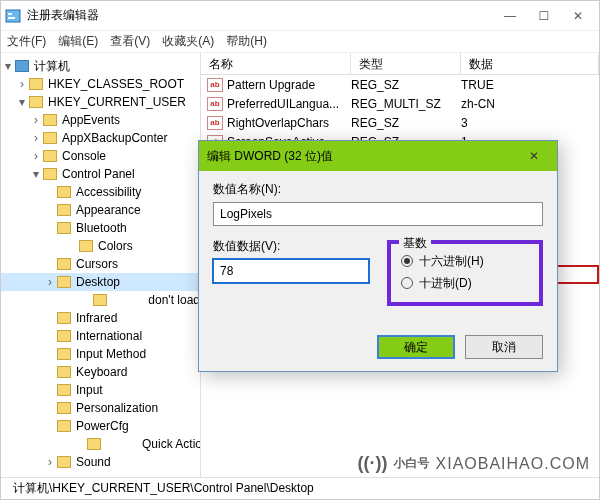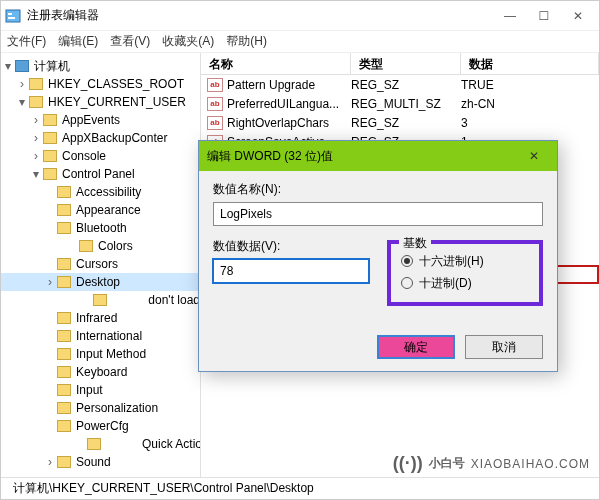--- a/index.html
+++ b/index.html
@@ -15,21 +15,21 @@
 .body { flex: 1; display: flex; overflow: hidden; }
 .tree { width: 200px; border-right: 1px solid #e0e0e0; overflow: hidden; padding: 4px 0; }
 .tree-row { display: flex; align-items: center; height: 18px; white-space: nowrap; }
 .tree-row .label { padding-left: 2px; }
 .tree-row.selected { background: #cde8ff; }
 .tw { display: inline-block; width: 14px; text-align: center; color: #666; }
 .folder { width: 14px; height: 12px; background: #f8d775; border: 1px solid #caa63e; margin-right: 3px; flex-shrink: 0; }
 .comp { width: 14px; height: 12px; background: #5aa0d8; border: 1px solid #3b7db5; margin-right: 3px; flex-shrink: 0; }
 .list { flex: 1; overflow: hidden; }
 .list-header { display: flex; height: 22px; border-bottom: 1px solid #e0e0e0; }
-.list-header div { padding: 3px 8px; border-right: 1px solid #e0e0e0; font-weight: bold; }
+.list-header div { padding: 3px 8px; border-right: 1px solid #e0e0e0; }
 .col-name { width: 150px; } .col-type { width: 110px; } .col-data { flex: 1; }
 .list-row { display: flex; height: 19px; align-items: center; }
 .list-row.highlighted { outline: 2px solid #c11919; outline-offset: -2px; }
 .val-icon { width: 16px; height: 14px; margin: 0 4px 0 6px; border: 1px solid #999; display: flex; align-items: center; justify-content: center; font-size: 8px; font-weight: bold; }
 .val-icon.str { color: #c33; border-color: #c88; }
 .val-icon.bin { color: #36c; border-color: #88c; }
 .statusbar { height: 22px; border-top: 1px solid #e0e0e0; padding: 3px 12px; display: flex; align-items: center; }
 .dialog { position: absolute; left: 198px; top: 140px; width: 360px; height: 232px; background: #f0f0f0; border: 1px solid #6a93c0; box-shadow: 4px 4px 18px rgba(0,0,0,.25); display: flex; flex-direction: column; }
 .dlg-title { height: 30px; background: #84cc16; display: flex; align-items: center; padding: 0 8px; }
 .dlg-title .t { flex: 1; }
@@ -39,25 +39,25 @@
 .dlg-input { width: 100%; height: 24px; border: 1px solid #8a8a8a; background: #fff; padding: 2px 6px; margin-bottom: 12px; }
 .dlg-row2 { display: flex; gap: 18px; }
 .dlg-col { flex: 1; }
 .group { border: 4px solid #6d28d9; padding: 6px 10px 8px; position: relative; }
 .group legend { position: absolute; top: -9px; left: 8px; background: #f0f0f0; padding: 0 4px; }
 .radio-row { display: flex; align-items: center; height: 22px; gap: 6px; }
 .radio { width: 12px; height: 12px; border: 1px solid #555; border-radius: 50%; display: flex; align-items: center; justify-content: center; }
 .radio.checked::after { content: ""; width: 6px; height: 6px; background: #333; border-radius: 50%; }
 .dlg-buttons { display: flex; justify-content: flex-end; gap: 10px; padding: 8px 14px 12px; }
 .dlg-btn { width: 78px; height: 24px; border: 1px solid #888; background: #e8e8e8; display: flex; align-items: center; justify-content: center; }
-.dlg-btn.default { border: 2px solid #3b82d4; background: #ec4899; }
+.dlg-btn.default { border: 2px solid #3b82d4; background: #84cc16; }
 .value-input { border: 1px solid #1a6fd1; outline: 1px solid #1a6fd1; }
 .watermark { position: absolute; right: 10px; bottom: 26px; color: #444; display: flex; align-items: center; gap: 6px; font-size: 15px; font-weight: bold; opacity: .85; }
 .watermark .wm-icon { font-size: 18px; }
-.watermark .wm-url { font-size: 12px; font-weight: normal; letter-spacing: 1px; }
+.watermark .wm-url { font-size: 16px; font-weight: normal; letter-spacing: 1px; }
 </style>
 </head>
 <body>
 
 <div class="window">
   <div class="titlebar">
     <svg class="icon" viewBox="0 0 16 16">
         <rect x="1" y="2" width="14" height="12" fill="#6bb7f0" stroke="#2f6fa8"></rect>
         <rect x="3" y="5" width="4" height="2" fill="#fff"></rect>
         <rect x="3" y="9" width="7" height="2" fill="#fff"></rect>

